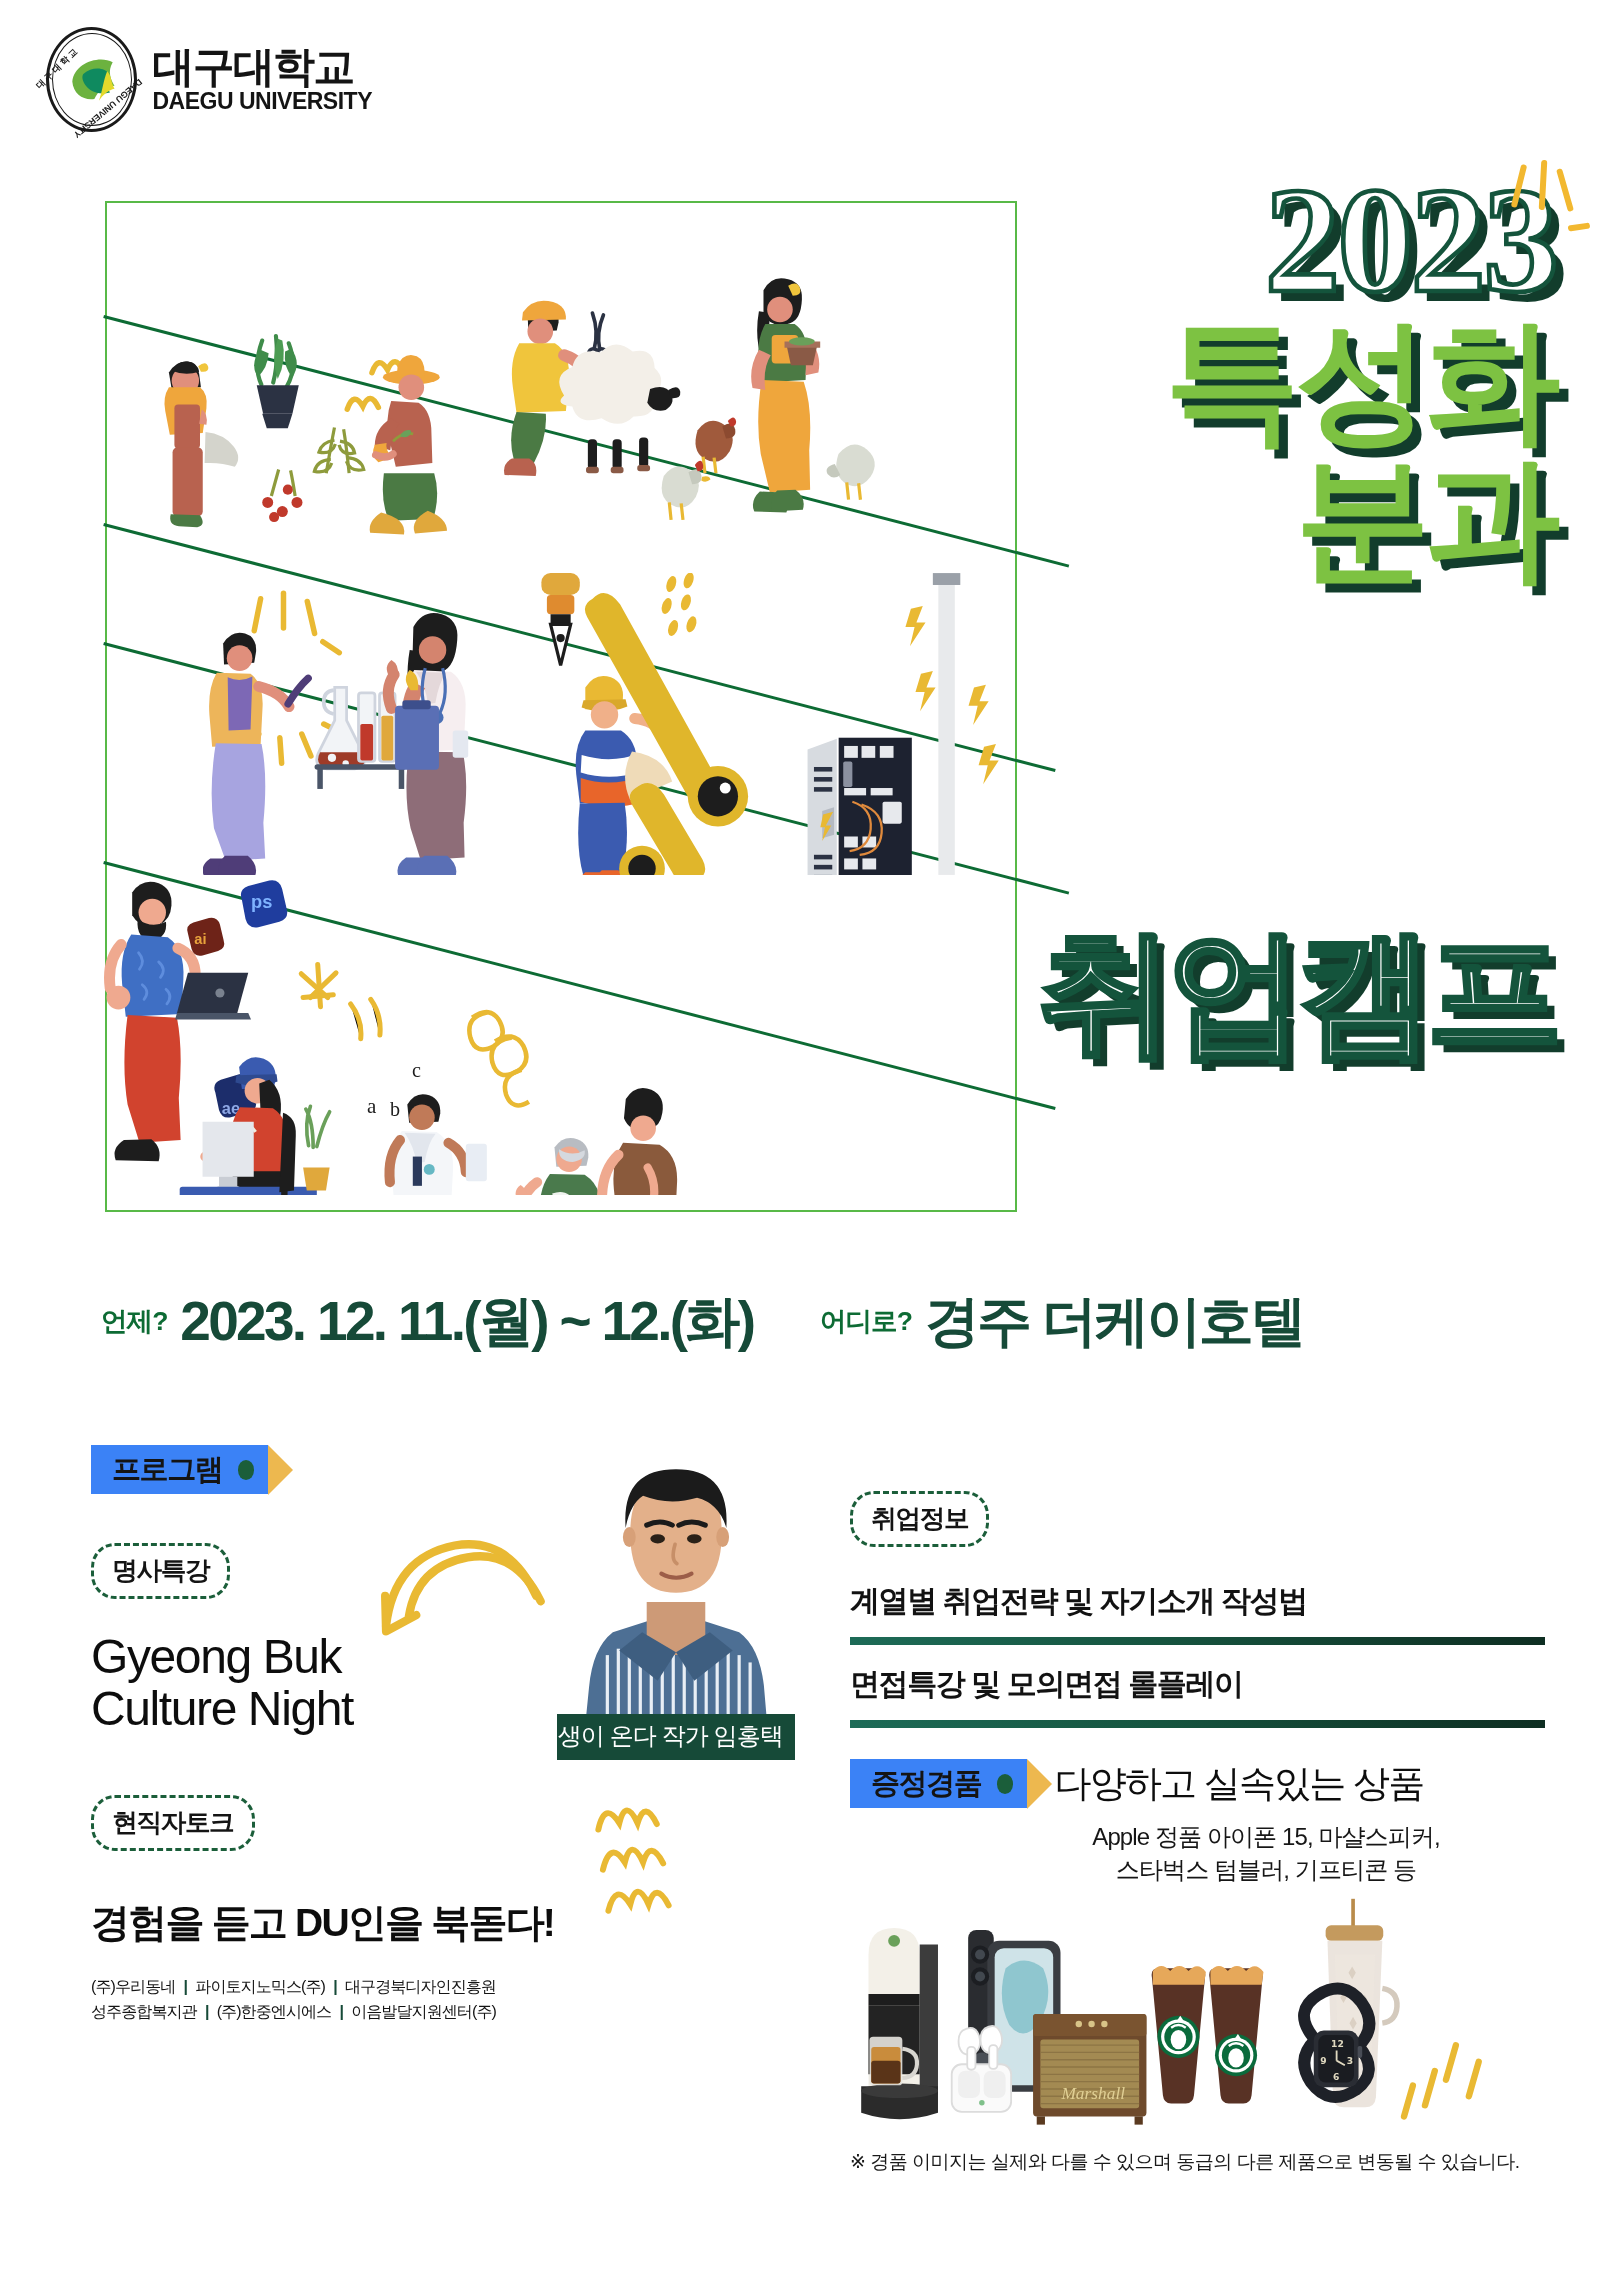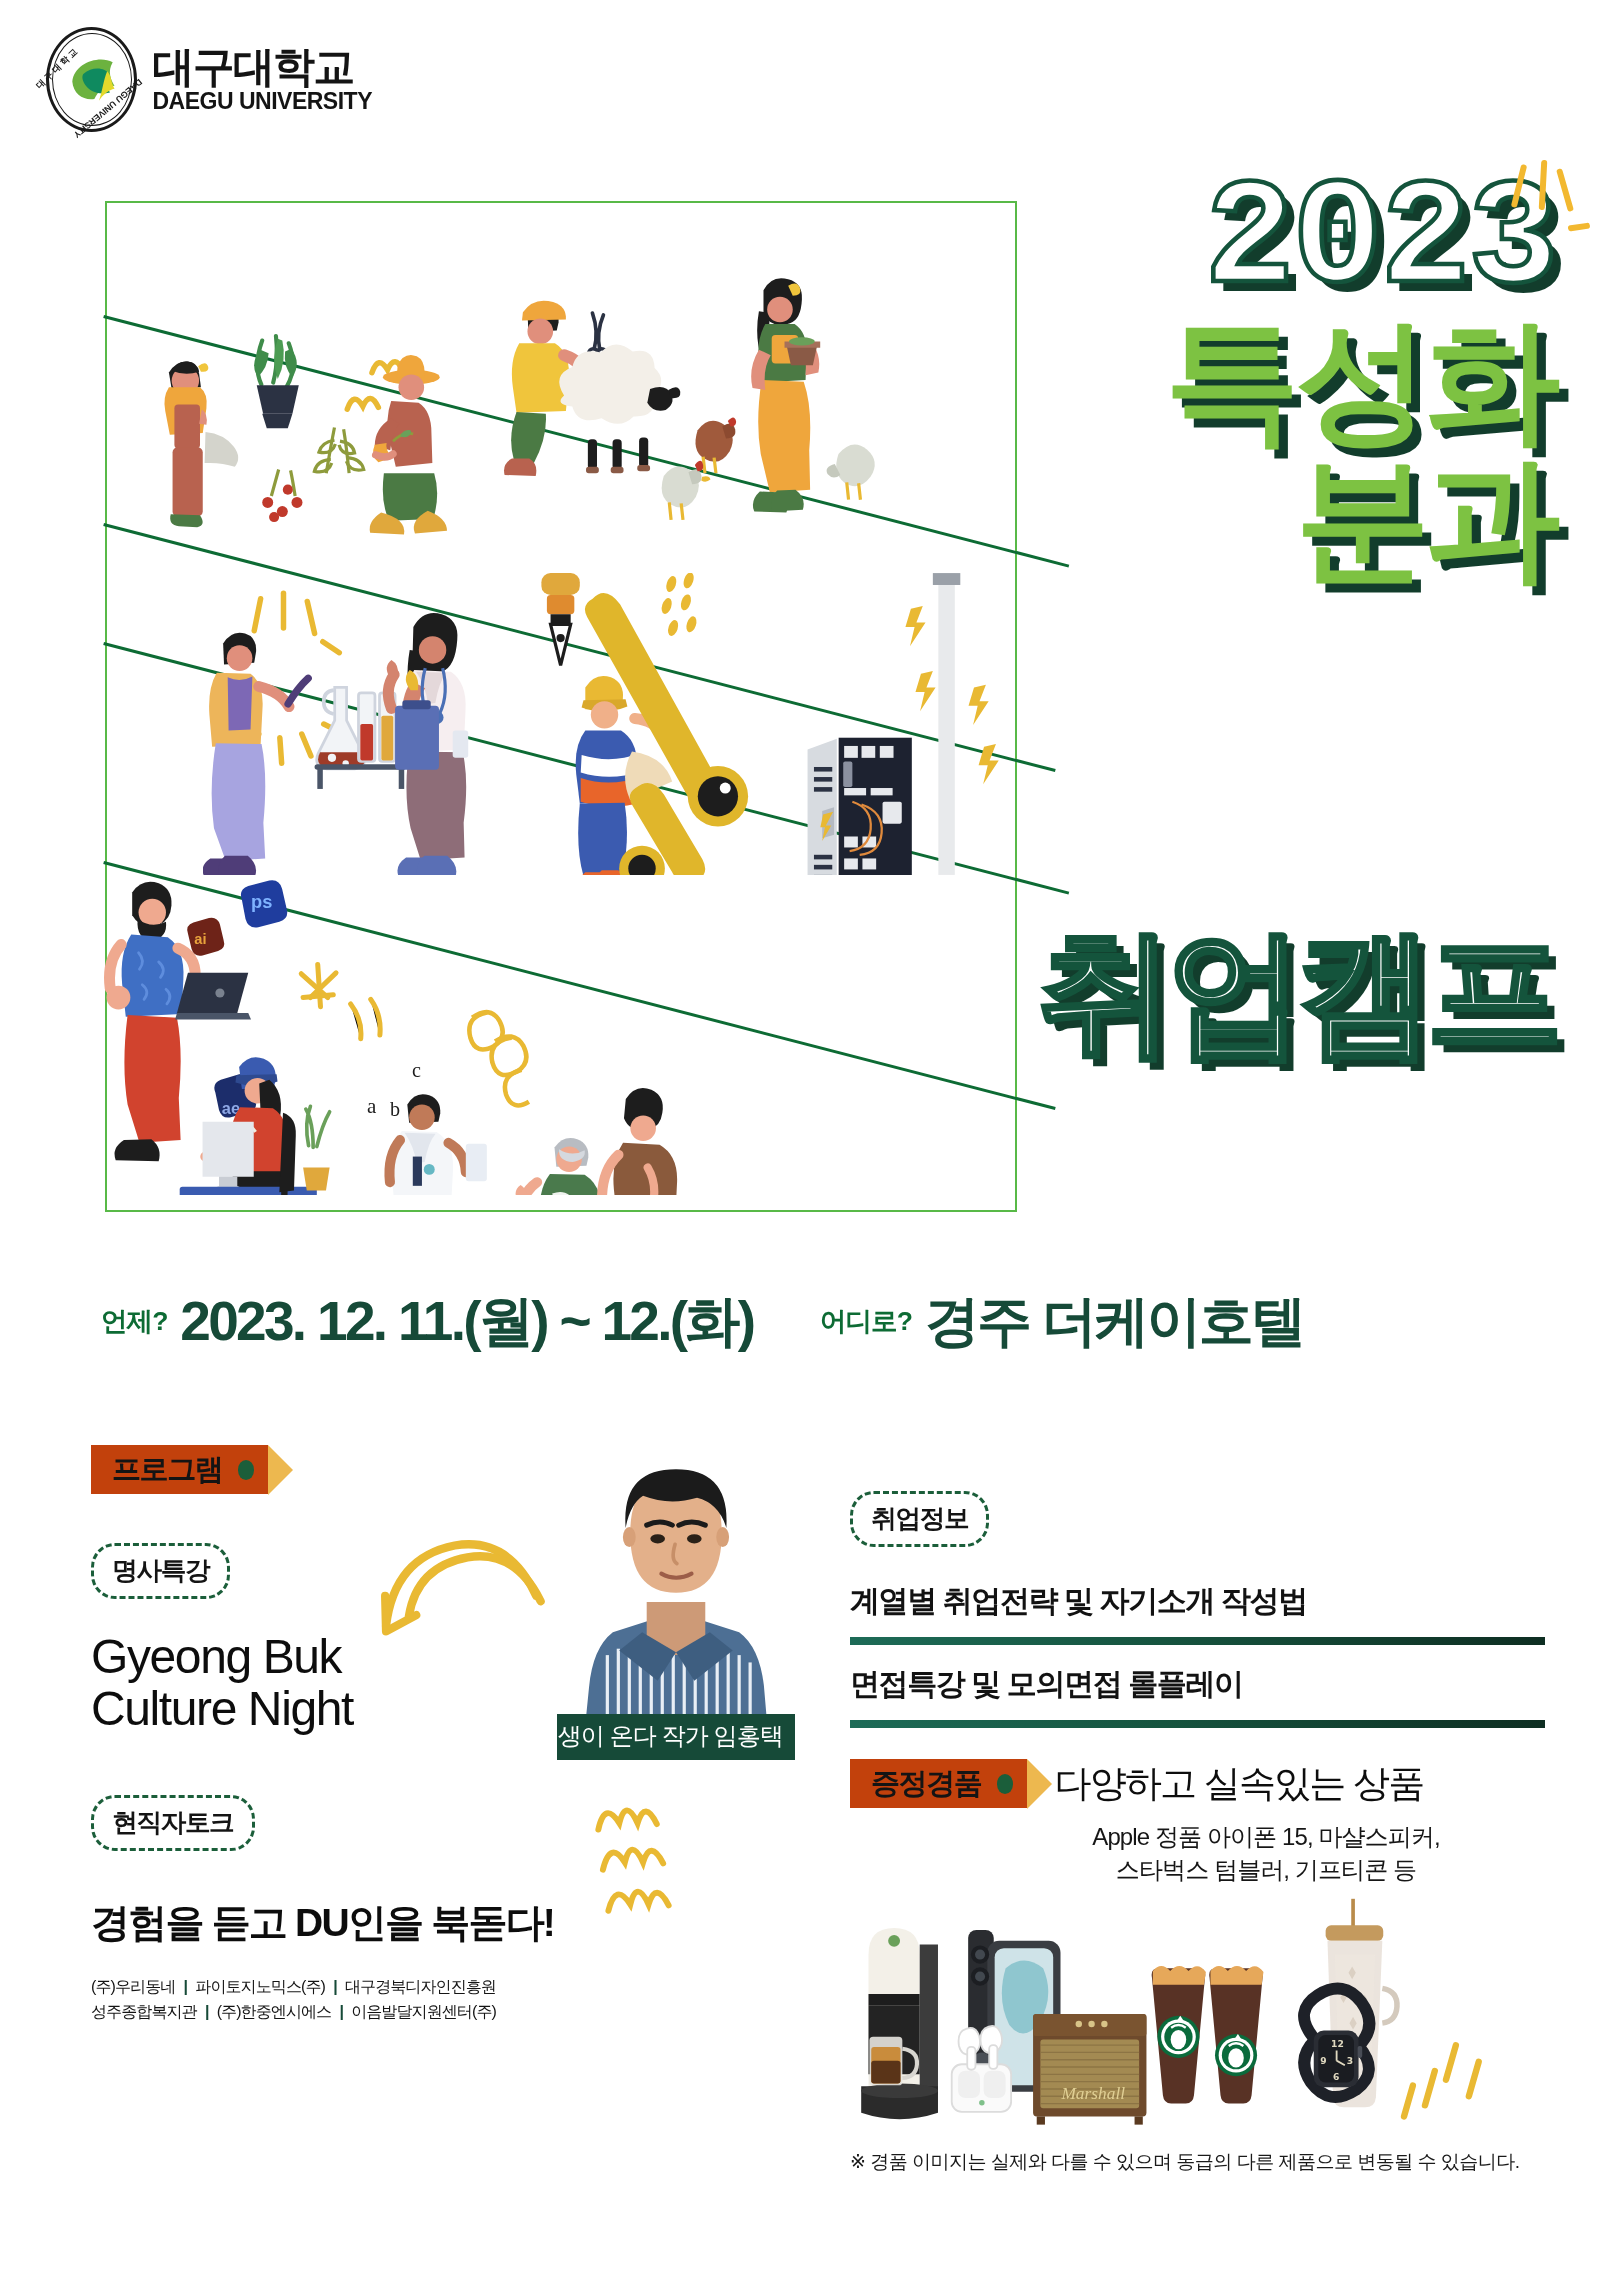--- a/index.html
+++ b/index.html
@@ -37,21 +37,21 @@
 
   .illus-panel { position:absolute; }
 
   
   .title-block { position:absolute; right:64px; top:169px; width:594px; text-align:right; }
   .t-2023 {
     font-size:151px; font-weight:bold; letter-spacing:-2.7px; line-height:0.95;
     color:#ffffff;
     -webkit-text-stroke:4.6px #14543c;
     text-shadow: 10px 10px 0 #123d2c;
-    font-family:Liberation Mono, monospace;
+    font-family:Liberation Serif, serif;
   }
   .t-ko1, .t-ko2 {
     font-size:135px; font-weight:bold; letter-spacing:-4.6px; line-height:1.02;
     color:#7dc242;
     text-shadow: 9.1px 9.1px 0 #123d2c;
   }
   .t-ko3 {
     position:absolute; right:0; top:754px; width:1029px; text-align:right;
     font-size:137px; font-weight:bold; letter-spacing:-7.3px; line-height:1;
     color:#ffffff;
@@ -67,21 +67,21 @@
   .meta-value { font-size:55px; font-weight:bold; color:#164a38; letter-spacing:-2.7px; line-height:1; }
   .meta-gap { flex:0 0 41px; }
 
   
   .cols { position:absolute; left:91px; top:1445px; width:1454px; display:flex; gap:46px; }
   .col-left { width:713px; position:relative; }
   .col-right { width:695px; position:relative; }
 
   .tag-ribbon {
     display:inline-flex; align-items:center; position:relative;
-    background:#c2410c; height:49px; padding:0 13.7px 0 21px;
+    background:#3b82f6; height:49px; padding:0 13.7px 0 21px;
   }
   .tag-ribbon .tag-text { font-size:29px; font-weight:bold; letter-spacing:-1.4px; color:#141414; }
   .tag-ribbon .tag-dot { width:16.5px; height:20px; border-radius:50%; background:#1b5e3a; margin-left:15.5px; }
   .tag-ribbon::after {
     content:""; position:absolute; right:-25px; top:0;
     border-top:25px solid transparent; border-bottom:25px solid transparent;
     border-left:25px solid #edb84f;
   }
 
   .dashed-chip {

